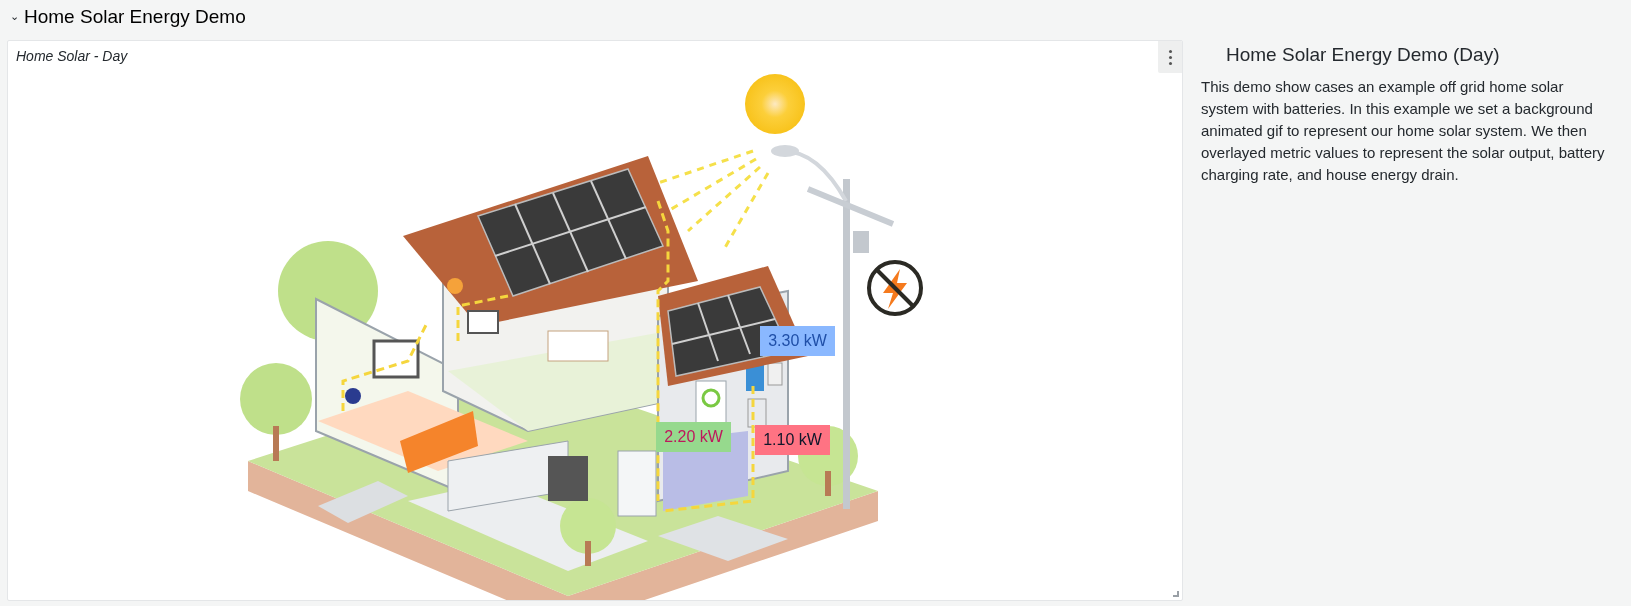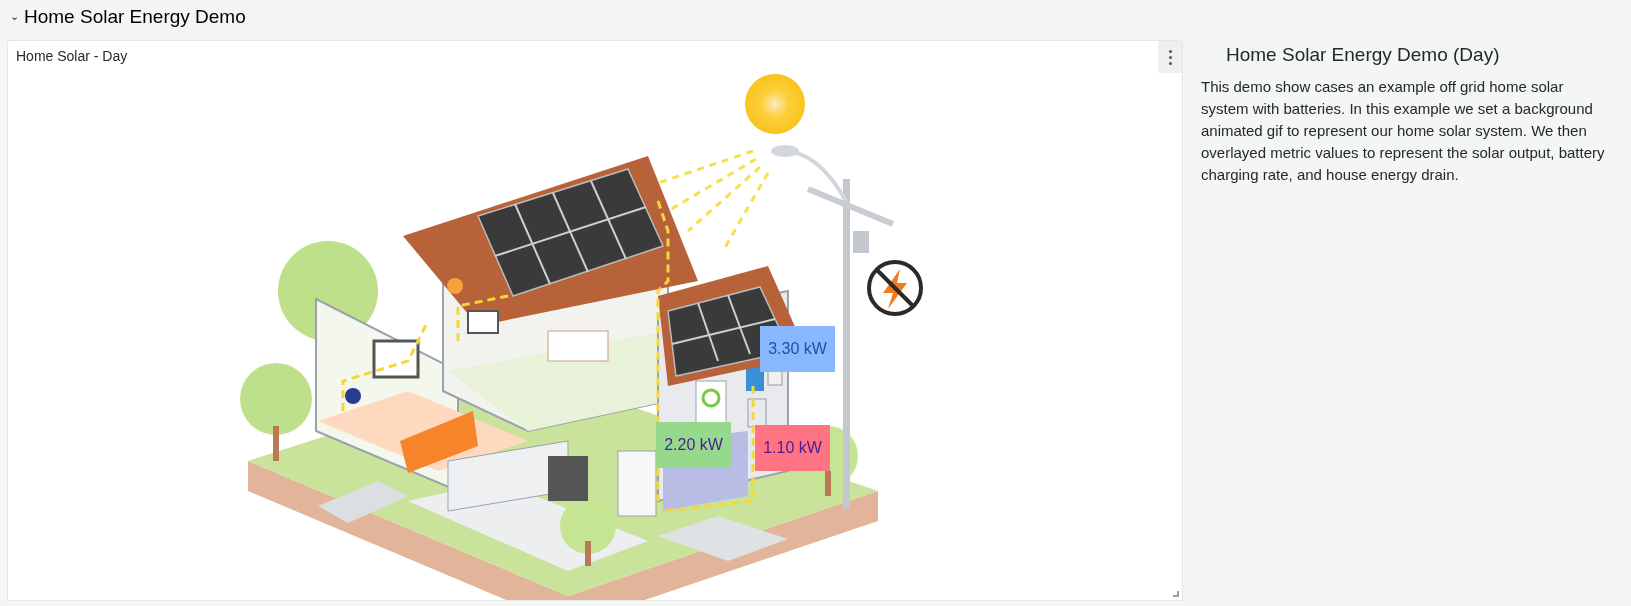--- a/index.html
+++ b/index.html
@@ -1,29 +1,29 @@
 <!DOCTYPE html>
 <html><head>
 <meta charset="utf-8">
 <style>
   * { box-sizing: border-box; margin: 0; padding: 0; }
   html, body { width: 1631px; height: 606px; overflow: hidden; background: #f4f5f5; font-family: "Liberation Sans", "DejaVu Sans", sans-serif; color: #24292e; }
   .row-header { position: absolute; left: 10px; top: 4px; height: 26px; display: flex; align-items: center; gap: 4px; cursor: pointer; }
   .row-header .chev { font-size: 11px; color: #24292e; width: 10px; display:inline-block; transform: translateY(-1px); }
   .row-header .title { font-size: 19px; color: #000000; }
   .panel { position: absolute; left: 7px; top: 40px; width: 1176px; height: 561px; background: #fff; border: 1px solid #e4e6e8; border-radius: 2px; overflow: hidden; }
-  .panel-title { position: absolute; left: 8px; top: 7px; font-size: 14px; color: #24292e; }
+  .panel-title { position: absolute; left: 8px; top: 7px; font-size: 14px; color: #24292e; font-style: italic; }
   .panel-menu { position: absolute; right: 0; top: 0; width: 24px; height: 32px; background: #eeefef; border-radius: 0 0 0 2px; display:flex; flex-direction:column; align-items:center; justify-content:center; gap: 3px; cursor: pointer; }
   .panel-menu span { width: 3px; height: 3px; background: #555; border-radius: 50%; display:block; }
   .resize { position: absolute; right: 3px; bottom: 3px; width: 6px; height: 6px; border-right: 2px solid #9aa0a6; border-bottom: 2px solid #9aa0a6; }
   .scene { position: absolute; left: 0; top: 0; width: 1176px; height: 561px; }
-  .badge { position: absolute; height: 46px; width: 75px; font-size: 16px; display: flex; align-items: center; justify-content: center; }
+  .badge { position: absolute; height: 30px; width: 75px; font-size: 16px; display: flex; align-items: center; justify-content: center; }
   .badge.solar { background: #8ab8ff; color: #1f4fa8; }
-  .badge.battery { background: #96d98d; color: #4c1d95; }
-  .badge.drain { background: #ff7383; color: #4c1d95; }
+  .badge.battery { background: #96d98d; color: #be185d; }
+  .badge.drain { background: #ff7383; color: #0f172a; }
   .text-panel { position: absolute; left: 1201px; top: 44px; width: 410px; }
   .text-panel h2 { font-size: 19px; font-weight: normal; color: #24292e; margin-bottom: 10px; margin-left: 25px; }
   .text-panel p { font-size: 15px; line-height: 22px; color: #24292e; }
 </style>
 </head>
 <body>
 
 <div class="row-header">
   <span class="chev">⌄</span>
   <span class="title">Home Solar Energy Demo</span>

